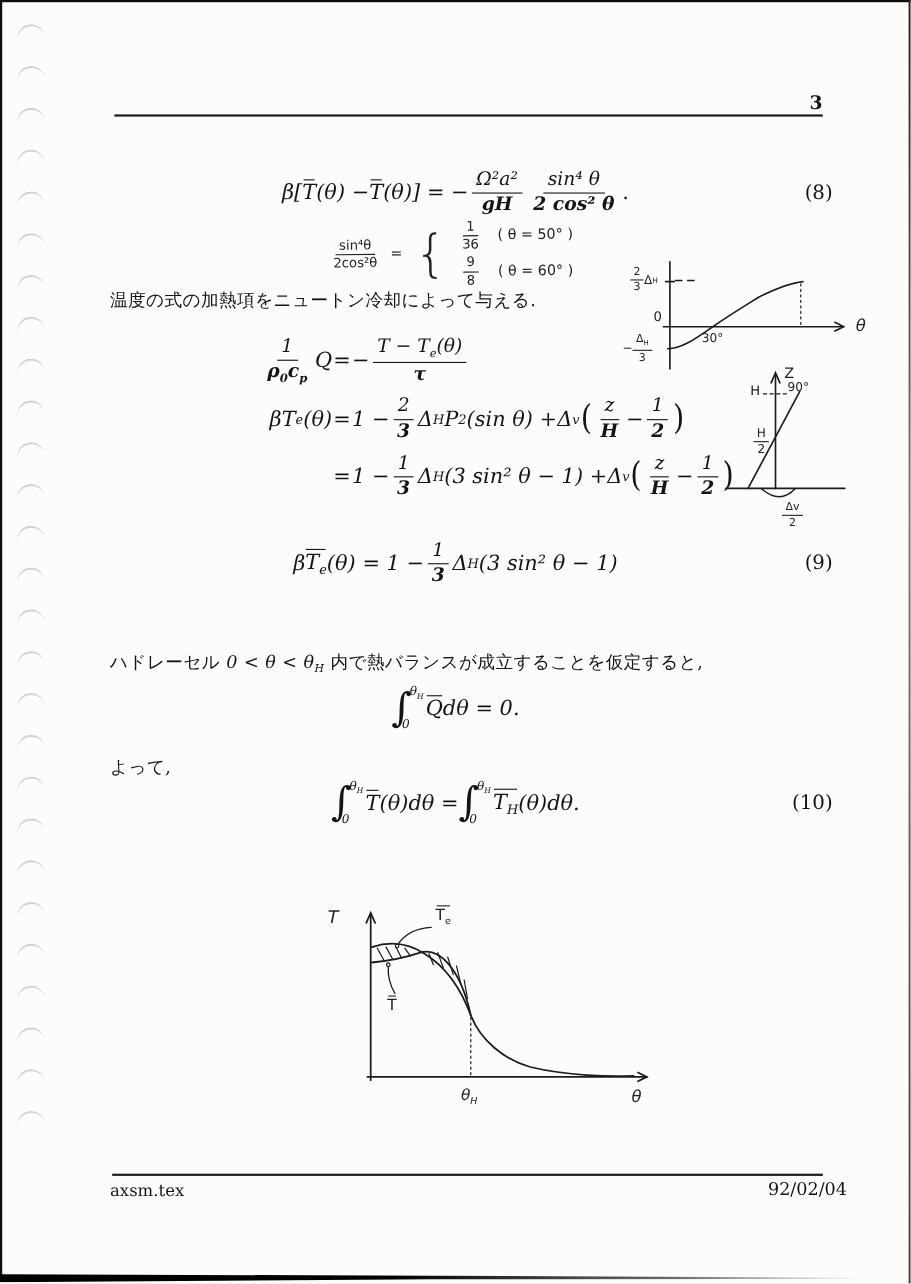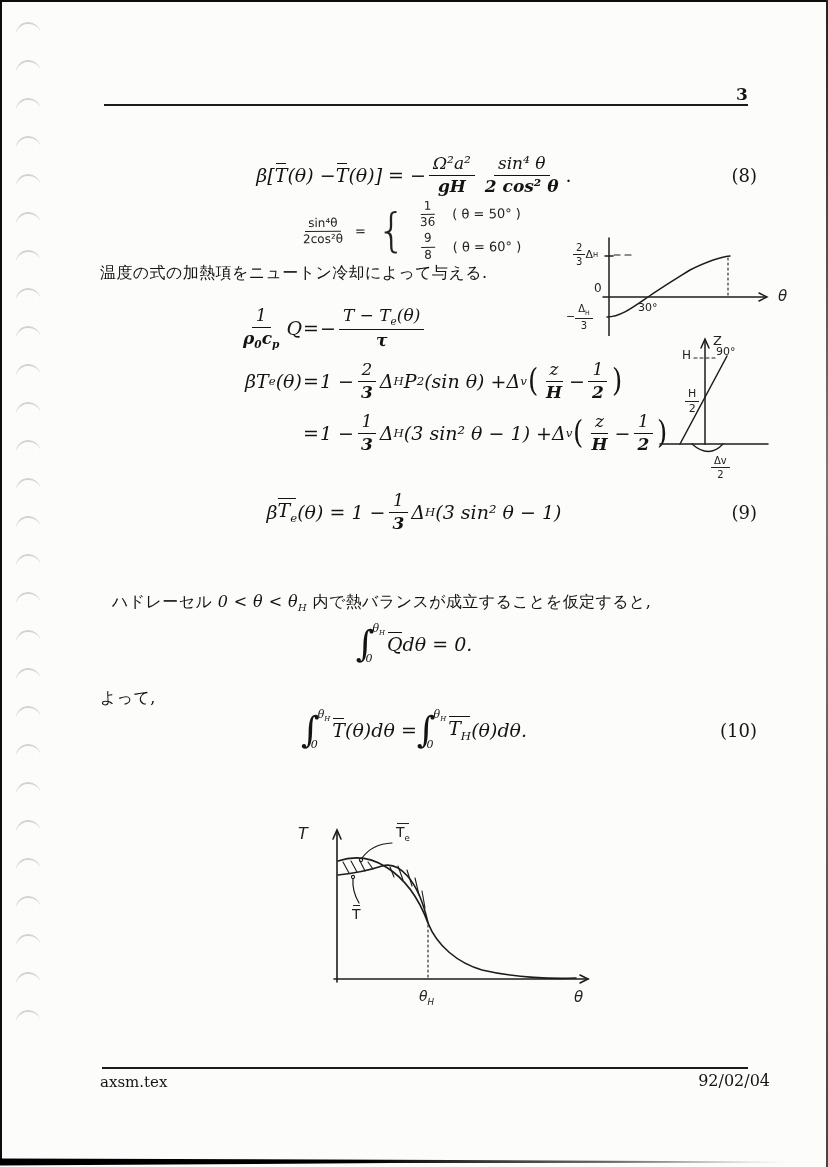--- a/index.html
+++ b/index.html
@@ -292,21 +292,21 @@
     <span class="frac f17">
       <span class="num">1</span>
       <span class="den">3</span>
     </span>
     <span class="mi">Δ</span>
       <sub class="mi">H</sub>
     <span class="mi">(3 sin² θ − 1)</span>
     <span class="eqtag">(9)</span>
   </div>
 
-  <div class="jp" style="left:112px;top:589px;">
+  <div class="jp" style="left:100px;top:589px;">
     <span>ハドレーセル </span><span class="mi">0 &lt; θ &lt; θ</span><sub class="mi">H</sub><span> 内で熱バランスが成立することを仮定すると,</span>
   </div>
 
   <div class="eqrow" style="top:618px;height:52px;">
     <span class="bigint">
       <span class="isign">∫</span>
       <span class="ilims">
         <span class="iup mi"><span>θ</span><sub>H</sub></span>
         <span class="ilo">0</span>
       </span>

